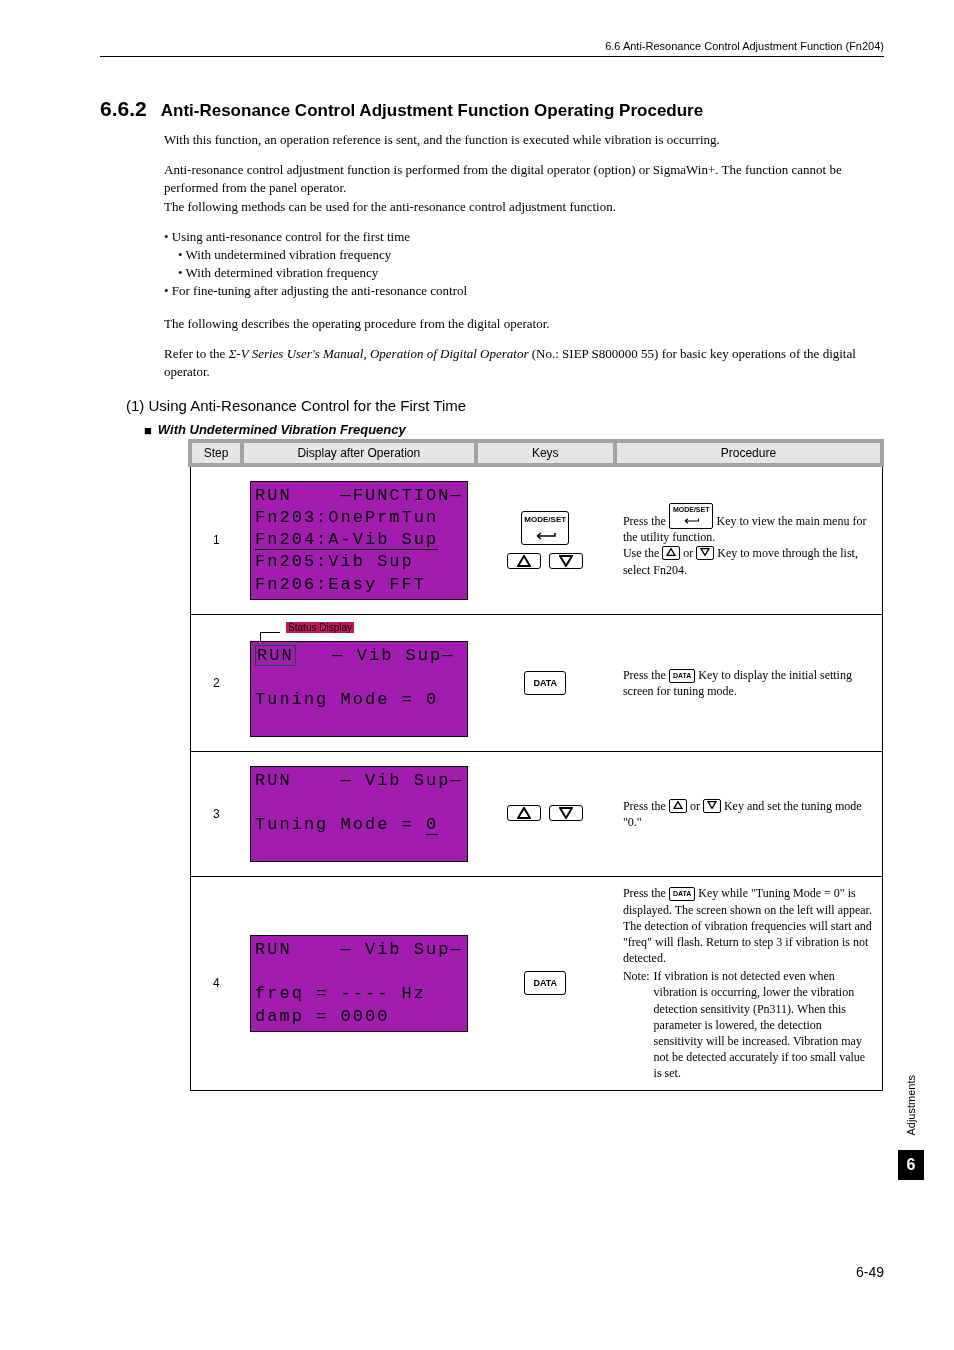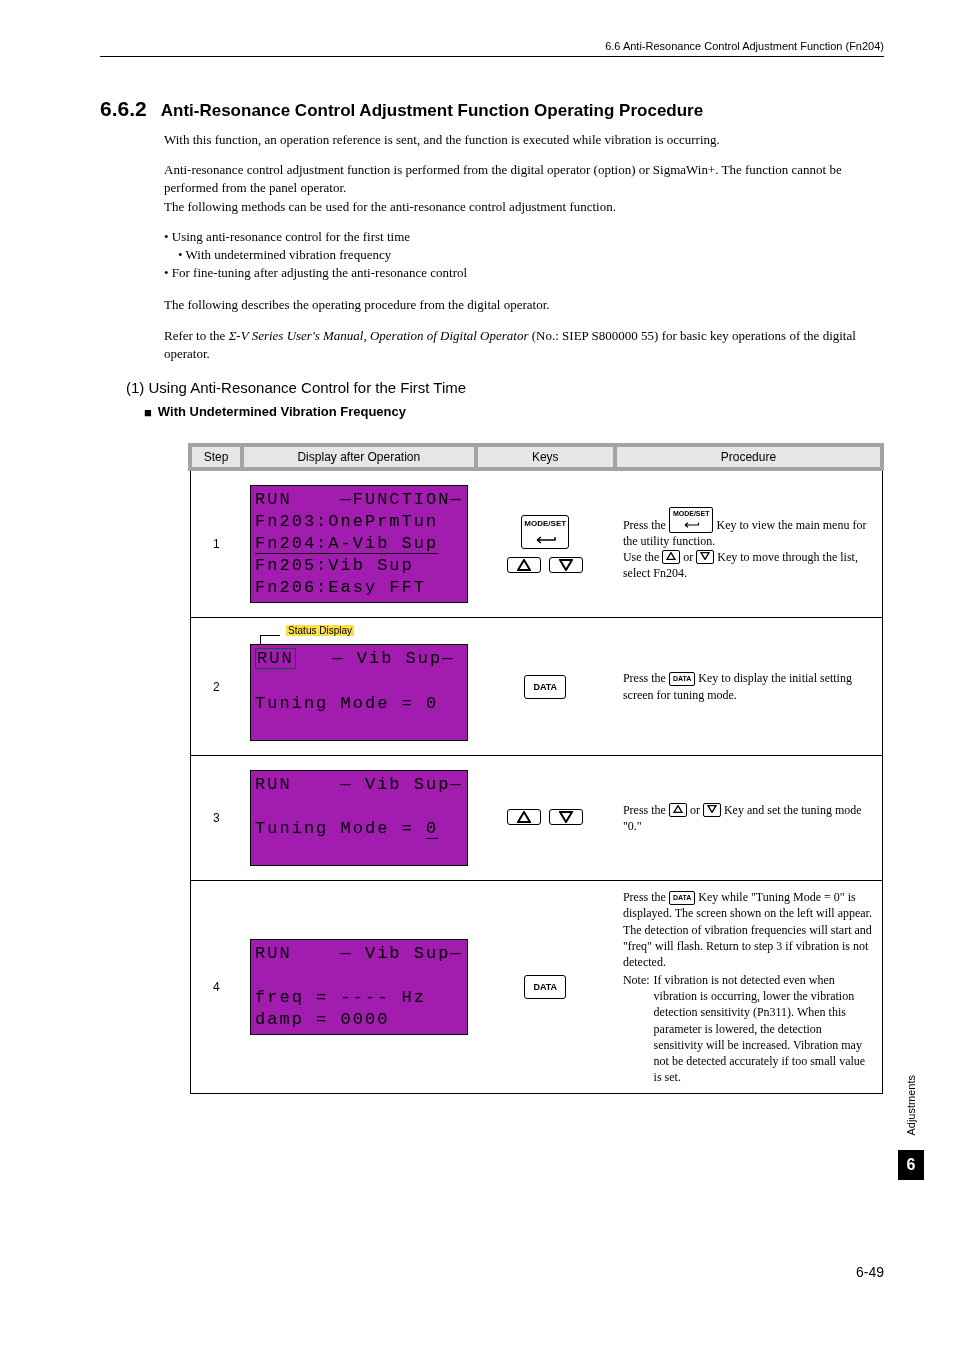--- a/index.html
+++ b/index.html
@@ -57,21 +57,22 @@
     font-family: Arial, Helvetica, sans-serif;
     font-size: 15px;
     margin: 16px 0 8px 0;
     margin-left: 26px;
   }
   .sub-sub {
     font-family: Arial, Helvetica, sans-serif;
     font-size: 13px;
     font-weight: bold;
     margin-left: 44px;
-    margin-bottom: 23px;
+    margin-bottom: 1px;
+    font-style: italic;
   }
   .sub-sub .sq {
     font-size: 13px;
     display: inline-block;
     vertical-align: middle;
     margin-right: 6px;
   }
   table.proc {
     border-collapse: collapse;
     width: 696px;
@@ -142,21 +143,21 @@
   .lcd-box-status {
     position: relative;
     margin-top: 12px;
   }
   .status-note {
     position: absolute;
     top: -13px;
     left: 36px;
     font-family: Arial, Helvetica, sans-serif;
     font-size: 10px;
-    background: #fde047;
+    background: #be185d;
     padding: 0 2px;
   }
   .status-line {
     position: absolute;
     top: -3px;
     left: 10px;
     height: 10px;
     border-left: 1px solid #000;
   }
   .status-tee {
@@ -294,20 +295,21 @@
 
   <div class="body-text">
     <p>With this function, an operation reference is sent, and the function is executed while vibration is occurring.</p>
     <p>
       <span>Anti-resonance control adjustment function is performed from the digital operator (option) or SigmaWin+. The function cannot be performed from the panel operator.</span><br>
       <span>The following methods can be used for the anti-resonance control adjustment function.</span>
     </p>
     <div class="bullets">
       <div class="lvl1">• Using anti-resonance control for the first time</div>
       <div class="lvl2">• With undetermined vibration frequency</div>
+      <div class="lvl2">• With determined vibration frequency</div>
       <div class="lvl1">• For fine-tuning after adjusting the anti-resonance control</div>
     </div>
     <p>The following describes the operating procedure from the digital operator.</p>
     <p>
       <span>Refer to the </span><span class="italic">Σ-V Series User's Manual, Operation of Digital Operator</span><span> (No.: SIEP S800000 55) for basic key operations of the digital operator.</span>
     </p>
   </div>
 
   <div class="sub-heading">
     <span>(1)</span>

